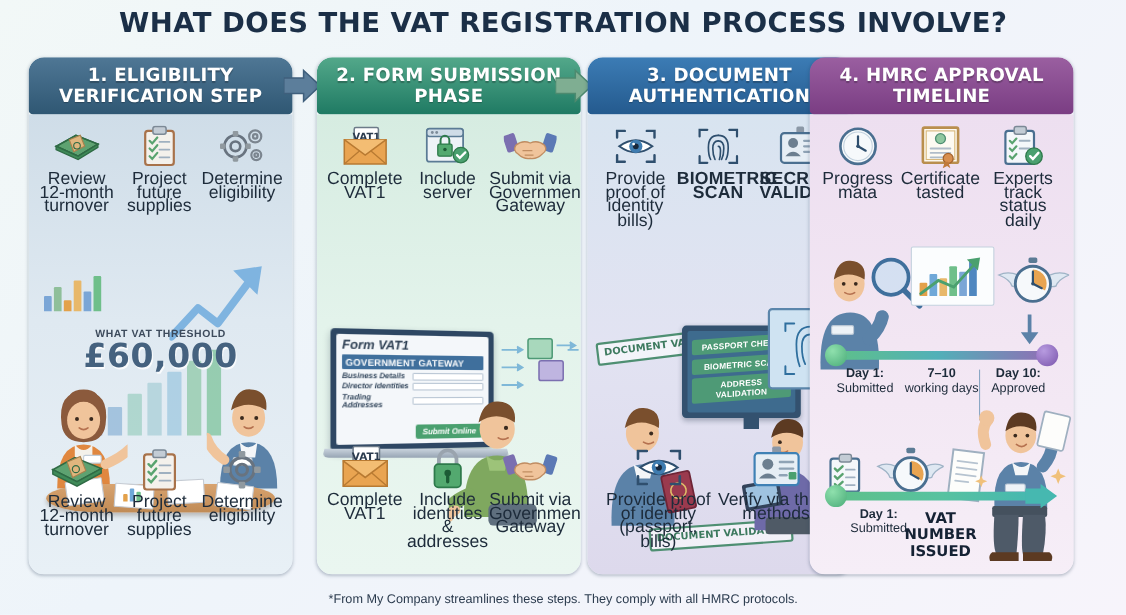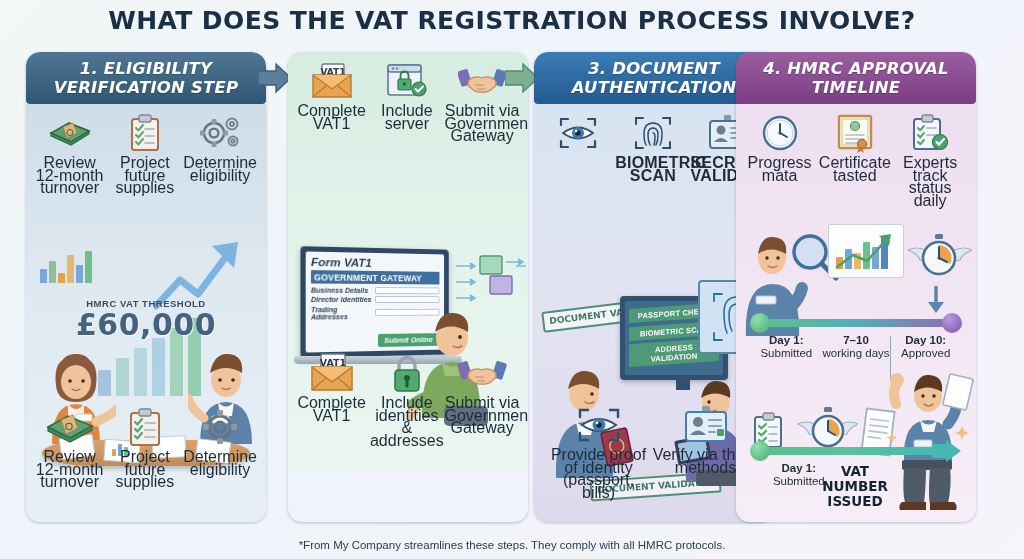--- a/index.html
+++ b/index.html
@@ -35,21 +35,20 @@
   .col-head {
     height: 52px; width: 100%;
     display: flex; align-items: center; justify-content: center;
     text-align: center; padding: 0 10px;
     color: #ffffff; font-weight: bold; font-size: 16.5px;
     line-height: 19px; letter-spacing: .2px;
     text-transform: uppercase;
     border-radius: 14px 14px 4px 4px;
     text-shadow: 0 1px 1px rgba(0,0,0,.25);
     font-family: "DejaVu Sans", sans-serif;
-    font-style: italic;
   }
   .h1 { background: linear-gradient(180deg,#4f7795 0%,#2f5773 100%); }
   .h2 { background: linear-gradient(180deg,#53a88a 0%,#1f7a63 100%); }
   .h3 { background: linear-gradient(180deg,#3c7cb5 0%,#245a8e 100%); }
   .h4 { background: linear-gradient(180deg,#9a5fa0 0%,#7a3d83 100%); }
 
   .col-body { position: relative; width: 100%; height: 418px; }
   .b1 { background: linear-gradient(180deg,#cfdde8 0%,#dfe9f1 45%,#e8f0f6 100%); }
   .b2 { background: linear-gradient(180deg,#d6ece1 0%,#e3f3eb 45%,#eaf6f0 100%); }
   .b3 { background: linear-gradient(180deg,#d8e4f0 0%,#e2e3f2 50%,#ddd9ec 100%); }
@@ -273,21 +272,21 @@
         <i style="height:58px;background:#9ec8e0"></i>
           <i style="height:68px;background:#8fc9a8"></i>
         <i style="height:78px;background:#7dc39b"></i>
       </div>
 
       <svg style="position:absolute;left:128px;top:128px;" width="96" height="82" viewBox="0 0 96 82">
         <path d="M2 74 L26 48 L44 62 L74 22" fill="none" stroke="#7fb4e0" stroke-width="7" stroke-linecap="round" stroke-linejoin="round"></path>
         <path d="M58 14 L84 10 L80 36 Z" fill="#7fb4e0"></path>
       </svg>
 
-      <div class="thresh-label">HMRC VAT THRESHOLD</div>
+      <div class="thresh-label">WHAT VAT THRESHOLD</div>
       <div class="thresh-amt">£60,000</div>
 
       <div class="person" style="left:12px; top:238px;">
         <svg width="78" height="104" viewBox="0 0 78 104">
           <path d="M18 44 q-4 -30 20 -30 q24 0 20 30 q-2 16 -20 16 q-18 0 -20 -16z" fill="#8b5a3c"></path>
           <ellipse cx="38" cy="40" rx="15" ry="17" fill="#f0c49b"></ellipse>
           <path d="M23 30 q15 -14 30 0 q2 -18 -15 -18 q-17 0 -15 18z" fill="#8b5a3c"></path>
           <circle cx="32" cy="39" r="1.8" fill="#3a2a1e"></circle>
             <circle cx="45" cy="39" r="1.8" fill="#3a2a1e"></circle>
           <path d="M34 47 q4 3 8 0" fill="none" stroke="#b5714f" stroke-width="1.5" stroke-linecap="round"></path>
@@ -374,20 +373,21 @@
     </div>
   </div>
 
   <div class="conn c1">
     <svg width="34" height="32" viewBox="0 0 34 32">
       <path d="M0 9 H18 V2 L33 16 L18 30 V23 H0 Z" fill="#5c7e9b" stroke="#3f5f7c" stroke-width="1.4"></path>
     </svg>
   </div>
 
   <div class="col col2">
+    <div class="col-head h2">2. FORM SUBMISSION PHASE</div>
     <div class="col-body b2">
 
       <div class="icon-row" style="top:8px;">
         <div class="icon-cell">
           <div class="glyph">
             <svg width="46" height="38" viewBox="0 0 46 38">
               <rect x="13" y="2" width="22" height="15" rx="1.5" fill="#fff" stroke="#6d7b89" stroke-width="1.4"></rect>
               <text x="24" y="13" font-size="9" font-family="DejaVu Sans" font-weight="bold" fill="#2b3b4e" text-anchor="middle">VAT1</text>
               <path d="M4 13 h38 v22 h-38 z" fill="#e8a champs"></path>
               <path d="M4 13 h38 v22 h-38 z" fill="#e9a451" stroke="#b87a32" stroke-width="1.4"></path>
@@ -532,20 +532,21 @@
                   <path d="M31 5 h7 v6"></path>
                   <path d="M4 27 v6 h7"></path>
                   <path d="M38 27 v6 h-7"></path>
               </g>
               <path d="M6 19 q15 -11 30 0 q-15 11 -30 0z" fill="#fff" stroke="#2f4f6e" stroke-width="1.8"></path>
               <circle cx="21" cy="19" r="6" fill="#3f7cb0"></circle>
                 <circle cx="21" cy="19" r="2.6" fill="#17263a"></circle>
               <circle cx="19" cy="17" r="1.3" fill="#fff"></circle>
             </svg>
           </div>
+          <div class="cap">Provide proof of identity bills)</div>
         </div>
         <div class="icon-cell">
           <div class="glyph">
             <svg width="40" height="38" viewBox="0 0 40 38">
               <g stroke="#2f4f6e" stroke-width="2" fill="none" stroke-linecap="round">
                 <path d="M3 10 V4 h7"></path>
                   <path d="M30 4 h7 v6"></path>
                   <path d="M3 28 v6 h7"></path>
                   <path d="M37 28 v6 h-7"></path>
               </g>

